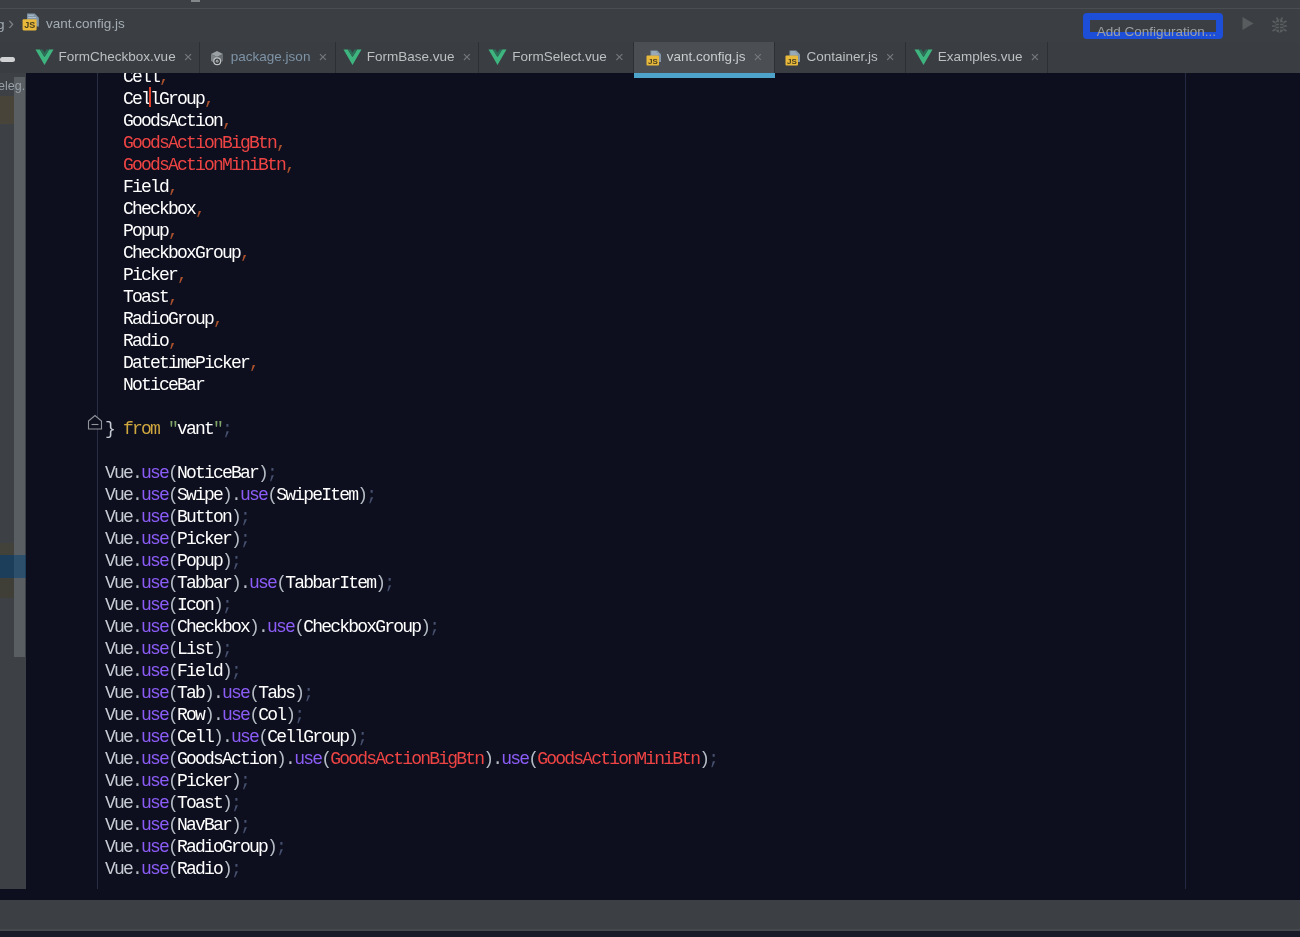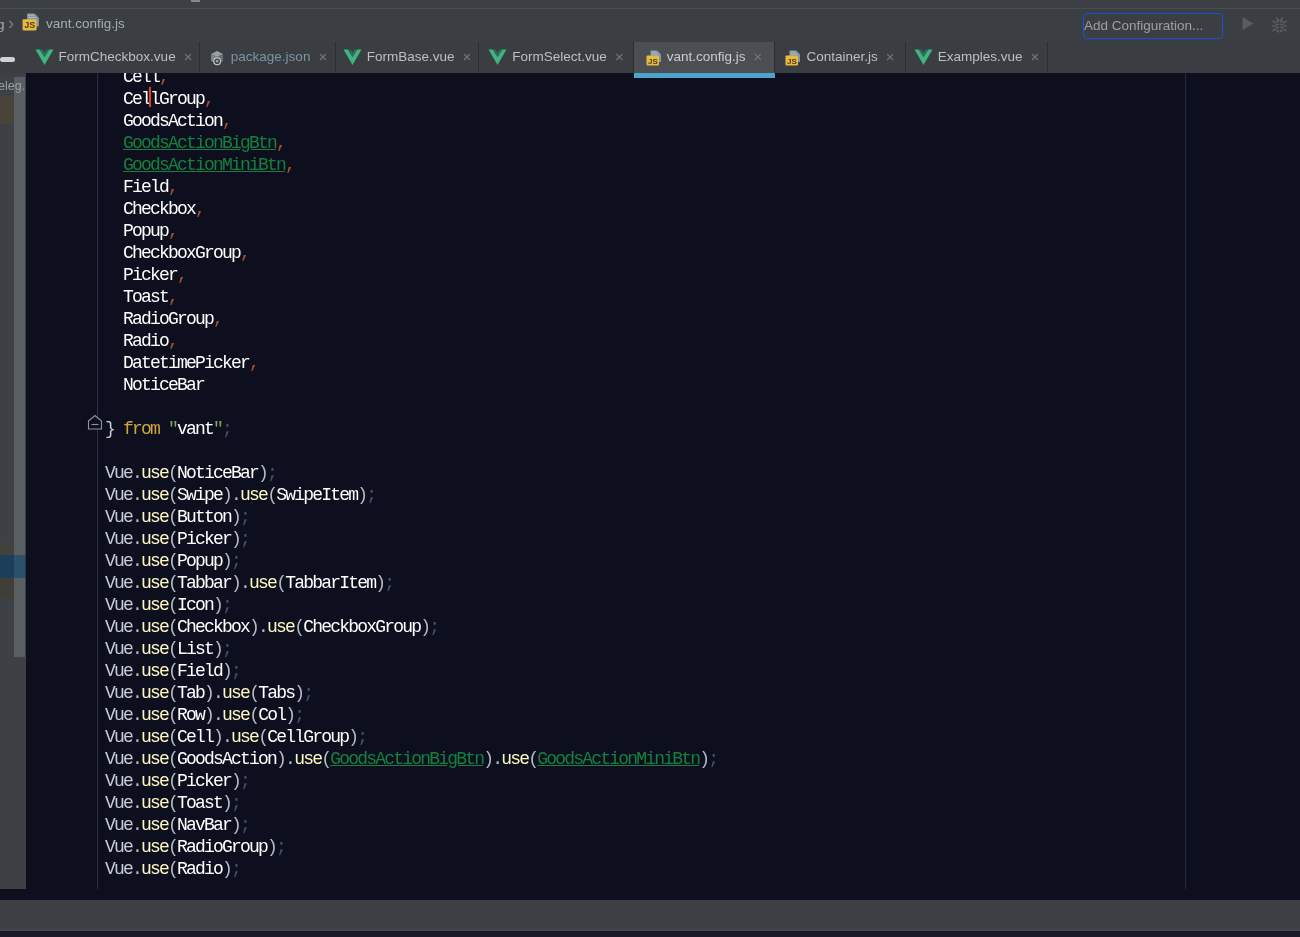--- a/index.html
+++ b/index.html
@@ -16,42 +16,42 @@
 .tab .lbl{color:#bdbfc1;font-size:13.5px;margin:0 4px 2px 5px;}
 .tab .x{color:#75797c;font-size:15px;margin-bottom:2px;margin-left:4px;}
 #tabactive{background:#4b4f54;}
 #tabactive .lbl{color:#caccce;}
 
 #tabspacer{flex:1;background:#3a3e43;border-right:none;}
 #tabdash{width:28px;background:#3a3e43;display:flex;align-items:center;justify-content:flex-start;border-right:none;}
 #tabdash .bar{width:15px;height:5px;border-radius:2.5px;background:#cfd1d3;margin-left:0px;margin-top:3px;}
 
 
-#addcfg{transform:translateZ(0);left:1083px;top:13px;width:140px;height:26px;border:1px solid #1d4ed8;border-radius:4px;box-sizing:border-box;color:#9da0a2;font-size:13.5px;line-height:24px;text-align:left;}
+#addcfg{transform:translateZ(0);left:1083px;top:13px;width:140px;height:26px;border:7px solid #1d4ed8;border-radius:4px;box-sizing:border-box;color:#9da0a2;font-size:13.5px;line-height:24px;text-align:right;}
 
 #main{left:0;top:73px;width:1300px;height:827px;background:#0d0f1e;}
 #sliver{left:0;top:73px;width:26px;height:827px;background:#3d4146;overflow:hidden;}
 #sliverbar{left:14px;top:77px;width:11px;height:580px;background:#595e62;}
 #slivertan{left:0;top:96px;width:14px;height:28px;background:#49443a;}
 #sliverblue{left:0;top:555px;width:26px;height:23px;background:#1d3e5a;}
 #sliverblueL{left:14px;top:555px;width:11px;height:23px;background:#2c4f6b;}
 #slivertanB{left:0;top:543px;width:14px;height:12px;background:#42413a;}
 #slivertanC{left:0;top:578px;width:14px;height:20px;background:#3f3e37;}
 #slivereleg{left:-2px;top:79px;color:#98a0a7;font-size:12.5px;transform:translateZ(0);}
 #editor{left:26px;top:73px;width:1274px;height:827px;background:#0d0f1e;overflow:hidden;}
 #underline{left:634px;top:73px;width:141px;height:5px;background:#4ea3cb;}
 #foldline{left:71px;top:0;width:1px;height:827px;background:#2a2e44;}
 #marginline{left:1159px;top:0;width:1px;height:827px;background:#252a44;}
 
 pre{margin:0;transform:translateZ(0);font-family:"Liberation Mono",monospace;font-size:18px;line-height:22px;letter-spacing:-1.8px;}
 #gutter{left:6px;top:-7px;width:19px;text-align:right;color:#a8b0bb;}
 #code{left:79px;top:-7px;color:#c6cbd3;}
 .o{color:#ffffff;}   
-.u{color:#fef9c3;}   
-.w{color:#15803d;text-decoration:underline;}   
+.u{color:#8b5cf6;}   
+.w{color:#ef4444;}   
 .p{color:#b4bbc4;}   
 .s{color:#46506f;}   
 .c{color:#aa512d;}   
 .k{color:#d0a73f;}   
 .g{color:#ffffff;}   
 .q{color:#7fa569;}   
 #caret{left:123px;top:14px;width:2px;height:20px;background:#e0402b;}
 
 #botgap{left:0;top:889px;width:1300px;height:11px;background:#0d0f1e;}
 #statusbar{left:0;top:900px;width:1300px;height:29px;background:#3c4045;}

